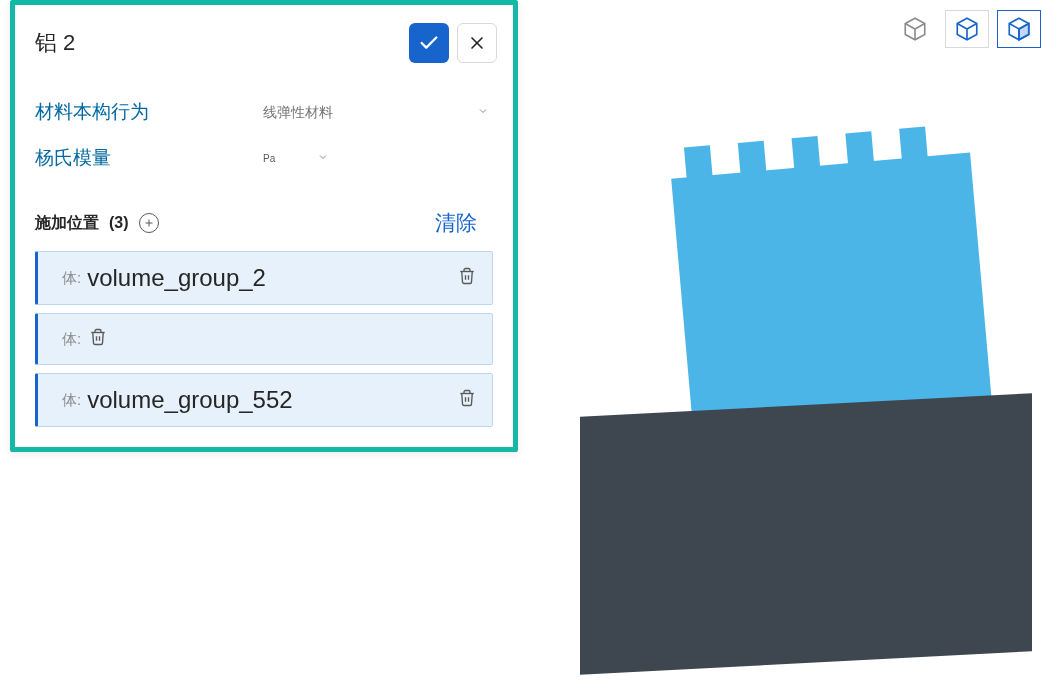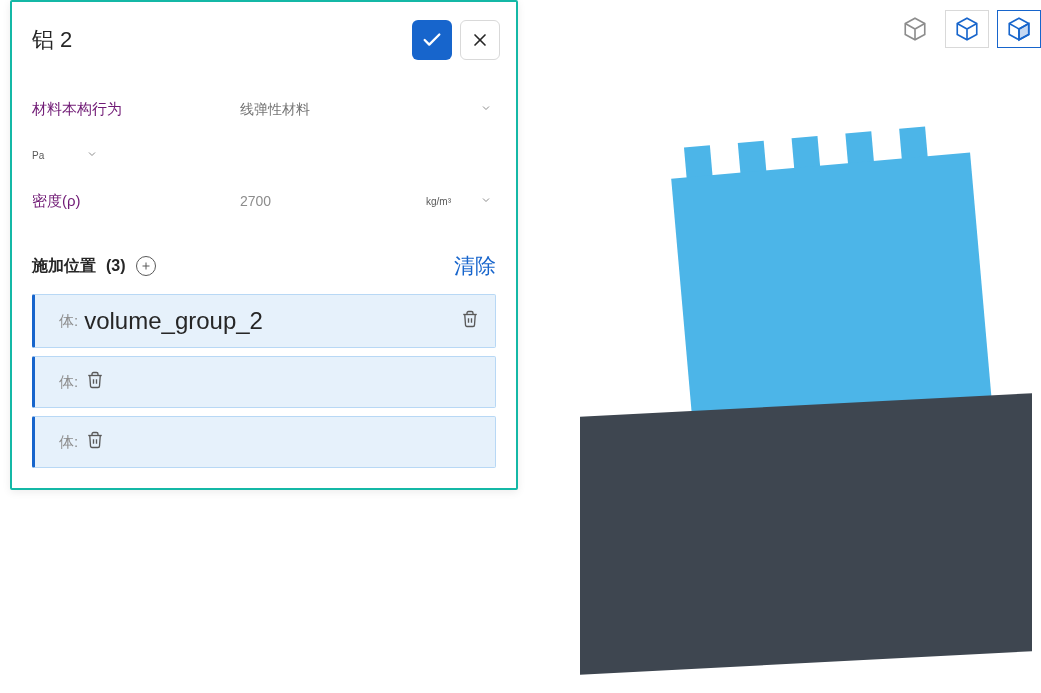--- a/index.html
+++ b/index.html
@@ -1,35 +1,35 @@
 <!DOCTYPE html>
 <html><head>
 <meta charset="utf-8">
 <style>
 * { box-sizing: border-box; margin: 0; padding: 0; }
 body { font-family: -apple-system, "Segoe UI", "Microsoft YaHei", sans-serif; width: 1041px; height: 693px; background: #fff; position: relative; overflow: hidden; }
 
-.panel { position: absolute; left: 10px; top: 0; width: 508px; background: #fff; border: 2px solid #14b8a6; box-shadow: 0 2px 8px rgba(0,0,0,0.08); border-radius: 2px; }
+.panel { position: absolute; left: 10px; top: 0; width: 508px; background: #fff; border: 5px solid #14b8a6; box-shadow: 0 2px 8px rgba(0,0,0,0.08); border-radius: 2px; }
 .panel-header { display: flex; align-items: center; justify-content: space-between; padding: 18px 16px 18px 20px; }
 .panel-title { font-size: 22px; font-weight: 400; color: #262626; }
 .header-buttons { display: flex; gap: 8px; }
 .btn-confirm { width: 40px; height: 40px; background: #1765cc; border: none; border-radius: 6px; display: flex; align-items: center; justify-content: center; cursor: pointer; }
 .btn-cancel { width: 40px; height: 40px; background: #fff; border: 1px solid #d9d9d9; border-radius: 6px; display: flex; align-items: center; justify-content: center; cursor: pointer; }
 
 .props { padding: 8px 20px 20px 20px; }
 .prop-row { display: flex; align-items: center; min-height: 46px; }
-.prop-label { width: 208px; font-size: 15px; color: #701a75; }
-.prop-input-wrap { flex: 1; display: flex; align-items: center; }
+.prop-label { width: 208px; font-size: 19px; color: #0369a1; }
+.prop-input-wrap { flex: 1; display: flex; align-items: center; margin-left: 20px; }
 .prop-value { flex: 1; font-size: 14px; color: #8c8c8c; border: none; outline: none; background: transparent; padding: 8px 0; }
 .prop-placeholder { color: #bfbfbf; }
 .prop-unit { font-size: 10px; color: #595959; margin-right: 6px; min-width: 44px; }
 .chevron { color: #8c8c8c; font-size: 12px; cursor: pointer; padding: 4px; }
 
 .section { padding: 0 20px 20px 20px; }
-.section-head { display: flex; align-items: center; justify-content: space-between; margin: 8px 0 14px 0; }
+.section-head { display: flex; align-items: center; justify-content: space-between; margin: 8px 16px 14px 0; }
 .section-title { font-size: 16px; font-weight: 600; color: #262626; display: flex; align-items: center; gap: 10px; }
 .add-circle { width: 20px; height: 20px; border: 1.5px solid #595959; border-radius: 50%; display: flex; align-items: center; justify-content: center; font-size: 14px; font-weight: 400; cursor: pointer; line-height: 1; }
 .clear-link { font-size: 21px; color: #1765cc; cursor: pointer; }
 
 .item-list { display: flex; flex-direction: column; gap: 8px; }
 .item { display: flex; align-items: center; background: #e6f1fb; border: 1px solid #b8d8f5; border-left: 3px solid #1765cc; border-radius: 2px; padding: 12px 14px 12px 24px; }
 .item-prefix { font-size: 15px; color: #8c8c8c; margin-right: 6px; }
 .item-name { flex: 1; font-size: 24px; color: #262626; }
 .trash { cursor: pointer; color: #595959; padding: 2px; }
 
@@ -75,43 +75,32 @@
         <input class="prop-value prop-placeholder" readonly="" placeholder="线弹性材料" style="">
         <span class="chevron">
           <svg width="12" height="12" viewBox="0 0 24 24" fill="none" stroke="currentColor" stroke-width="2">
               <polyline points="6 9 12 15 18 9"></polyline>
             </svg>
         </span>
       </div>
     </div>
 
     <div class="prop-row">
+      <div class="prop-label">杨氏模量</div>
       <div class="prop-input-wrap">
         <span class="prop-unit">Pa</span>
         <span class="chevron">
           <svg width="12" height="12" viewBox="0 0 24 24" fill="none" stroke="currentColor" stroke-width="2">
               <polyline points="6 9 12 15 18 9"></polyline>
             </svg>
         </span>
       </div>
     </div>
 
 
-    <div class="prop-row">
-      <div class="prop-label">密度(ρ)</div>
-      <div class="prop-input-wrap">
-        <input class="prop-value" value="2700" style="">
-        <span class="prop-unit">kg/m³</span>
-        <span class="chevron">
-          <svg width="12" height="12" viewBox="0 0 24 24" fill="none" stroke="currentColor" stroke-width="2">
-              <polyline points="6 9 12 15 18 9"></polyline>
-            </svg>
-        </span>
-      </div>
-    </div>
   </div>
 
   <div class="section">
     <div class="section-head">
       <div class="section-title">
         <span>施加位置</span>
         <span>(3)</span>
         <span class="add-circle">
           <svg width="12" height="12" viewBox="0 0 24 24" fill="none" stroke="#595959" stroke-width="2">
               <line x1="12" y1="5" x2="12" y2="19"></line>
@@ -141,20 +130,21 @@
           <svg width="18" height="18" viewBox="0 0 24 24" fill="none" stroke="currentColor" stroke-width="1.8">
               <polyline points="3 6 5 6 21 6"></polyline>
               <path d="M19 6l-1 14a2 2 0 0 1-2 2H8a2 2 0 0 1-2-2L5 6"></path>
               <path d="M10 11v6M14 11v6"></path>
               <path d="M8 6V4a2 2 0 0 1 2-2h4a2 2 0 0 1 2 2v2"></path>
             </svg>
         </span>
       </div>
       <div class="item">
         <span class="item-prefix">体:</span>
+        <span class="item-name">volume_group_552</span>
         <span class="trash">
           <svg width="18" height="18" viewBox="0 0 24 24" fill="none" stroke="currentColor" stroke-width="1.8">
               <polyline points="3 6 5 6 21 6"></polyline>
               <path d="M19 6l-1 14a2 2 0 0 1-2 2H8a2 2 0 0 1-2-2L5 6"></path>
               <path d="M10 11v6M14 11v6"></path>
               <path d="M8 6V4a2 2 0 0 1 2-2h4a2 2 0 0 1 2 2v2"></path>
             </svg>
         </span>
       </div>
     </div>

